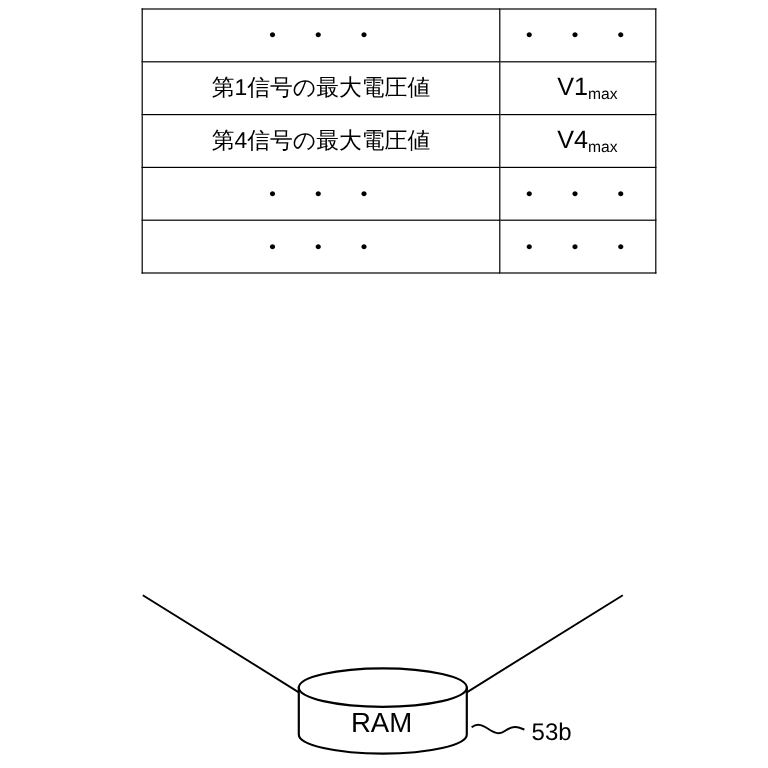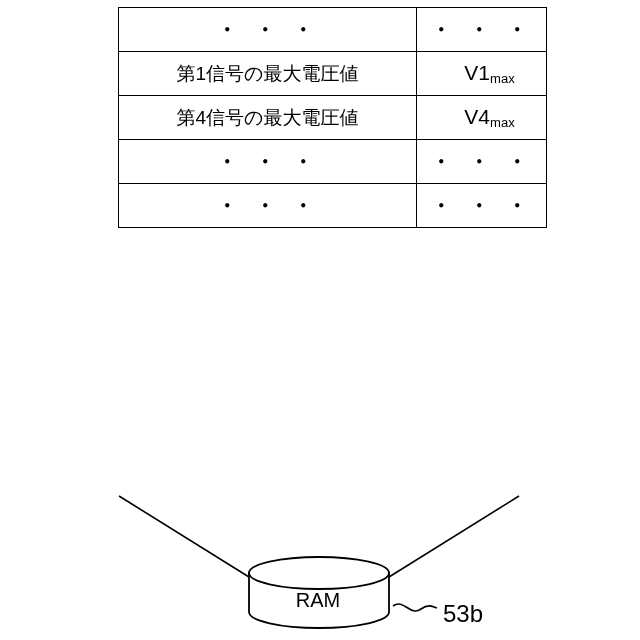--- a/index.html
+++ b/index.html
@@ -63,27 +63,27 @@
     left: 0; top: 0;
     width: 640px;
     height: 640px;
   }
   #ram-label {
     position: absolute;
     left: 248px;
     top: 589px;
     width: 140px;
     text-align: center;
-    font-size: 20px;
+    font-size: 23px;
   }
   #ref-label {
     position: absolute;
     left: 443px;
     top: 600px;
-    font-size: 24px;
+    font-size: 20px;
   }
 </style>
 </head>
 <body>
 
 <div id="stage">
 
   <svg id="art" viewBox="0 0 640 640">
 
     <line x1="119" y1="496" x2="249" y2="577" stroke="#000" stroke-width="1.6"></line>

